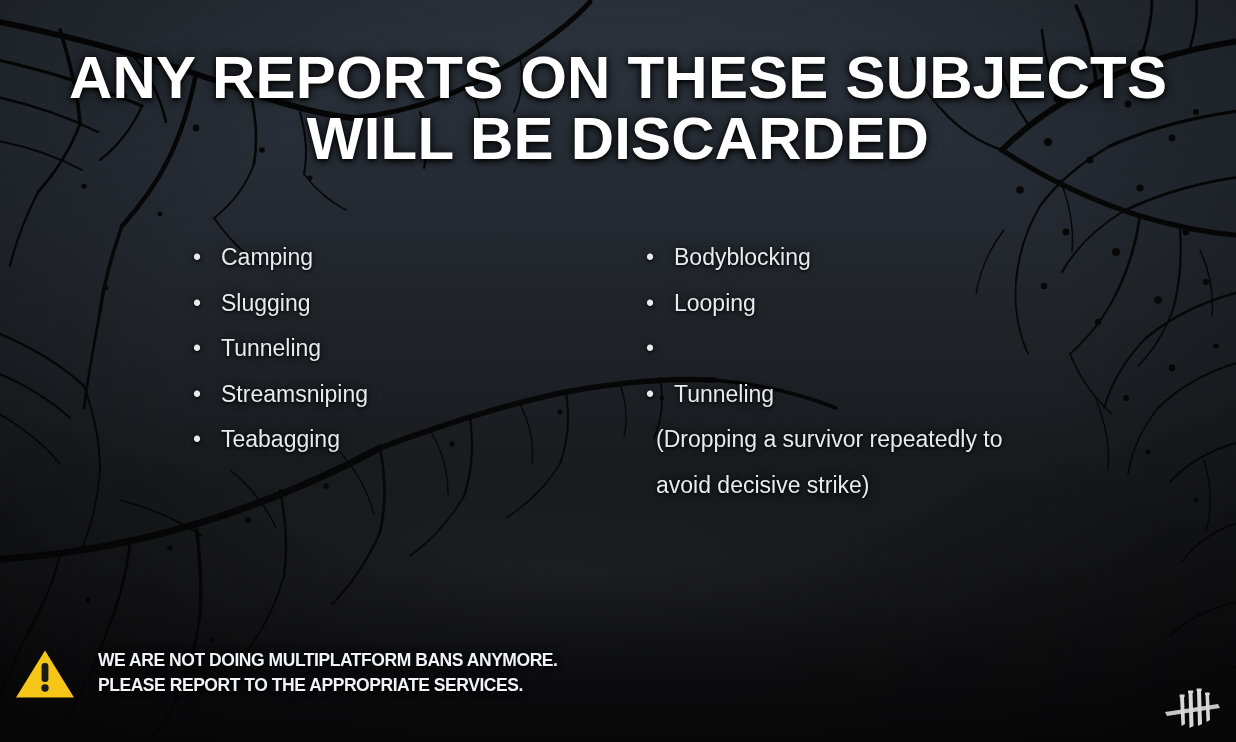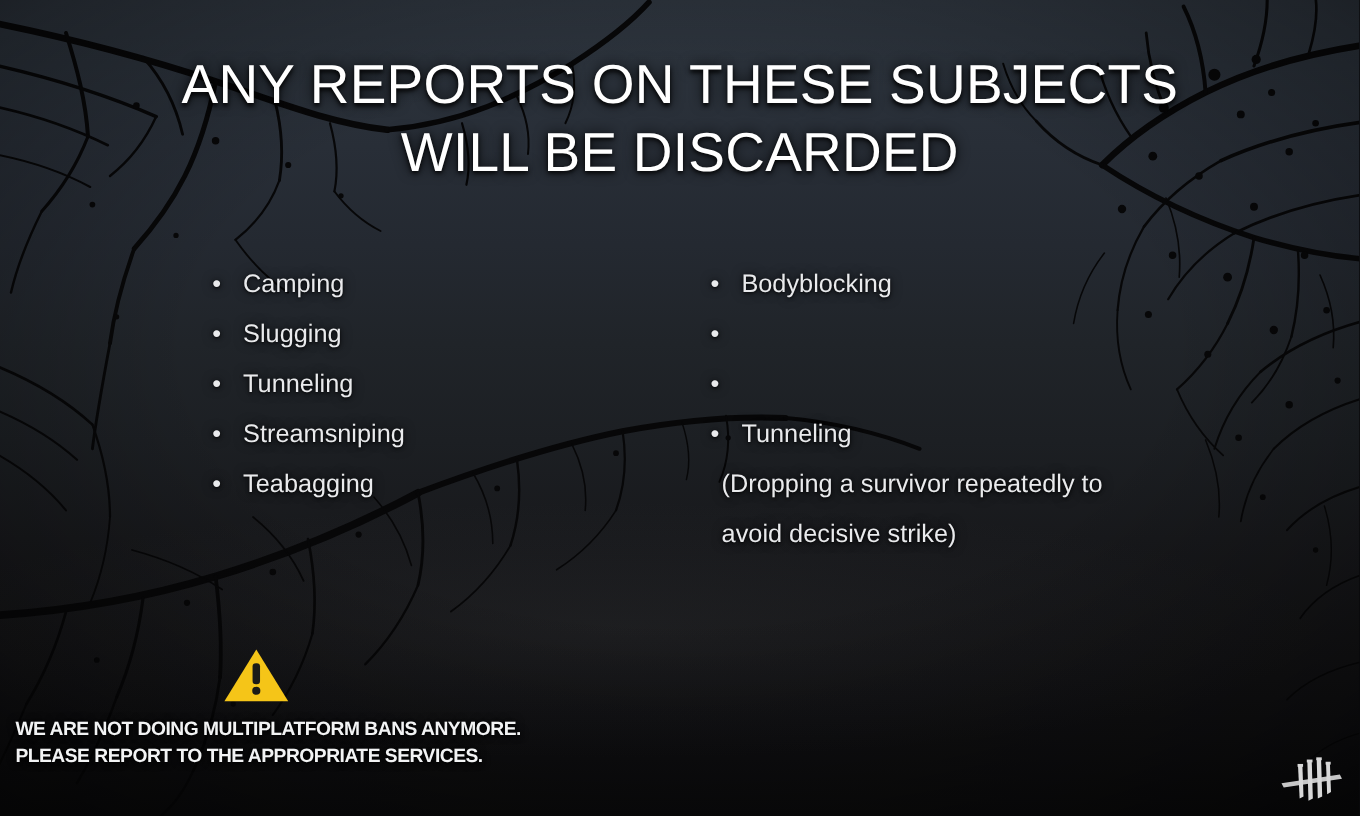--- a/index.html
+++ b/index.html
@@ -62,22 +62,22 @@
   }
 
   
   .title {
     position: absolute;
     left: 0;
     right: 0;
     top: 47px;
     text-align: center;
     color: #ffffff;
-    font-weight: normal;
-    font-size: 50px;
+    font-weight: bold;
+    font-size: 60px;
     line-height: 61px;
     letter-spacing: 0.2px;
     text-shadow: 0 0 12px rgba(0,0,0,0.85), 0 2px 4px rgba(0,0,0,0.9);
   }
   .title .tline { display: block; white-space: nowrap; }
 
   
   .col {
     position: absolute;
     color: #e9eaec;
@@ -113,22 +113,21 @@
     line-height: 45.5px;
     height: 45.5px;
   }
 
   
   .warning {
     position: absolute;
     left: 14px;
     bottom: 42px;
     display: flex;
-    align-items: center;
-    flex-direction: column;
+    align-items: flex-start;
   }
   .warn-icon {
     width: 62px;
     height: 52px;
     flex: 0 0 62px;
     position: relative;
     margin-right: 22px;
   }
   .warn-text {
     color: #f2f3f4;
@@ -325,20 +324,21 @@
     </div>
   </div>
 
   <div class="col" id="col-right">
     <div class="bullet-row">
       <span class="bullet-dot">•</span>
       <span class="bullet-text">Bodyblocking</span>
     </div>
     <div class="bullet-row">
       <span class="bullet-dot">•</span>
+      <span class="bullet-text">Looping</span>
     </div>
     <div class="bullet-row">
       <span class="bullet-dot">•</span>
     </div>
     <div class="bullet-row">
       <span class="bullet-dot">•</span>
       <span class="bullet-text">Tunneling</span>
     </div>
     <div class="sub-line">(Dropping a survivor repeatedly to</div>
     <div class="sub-line">avoid decisive strike)</div>

